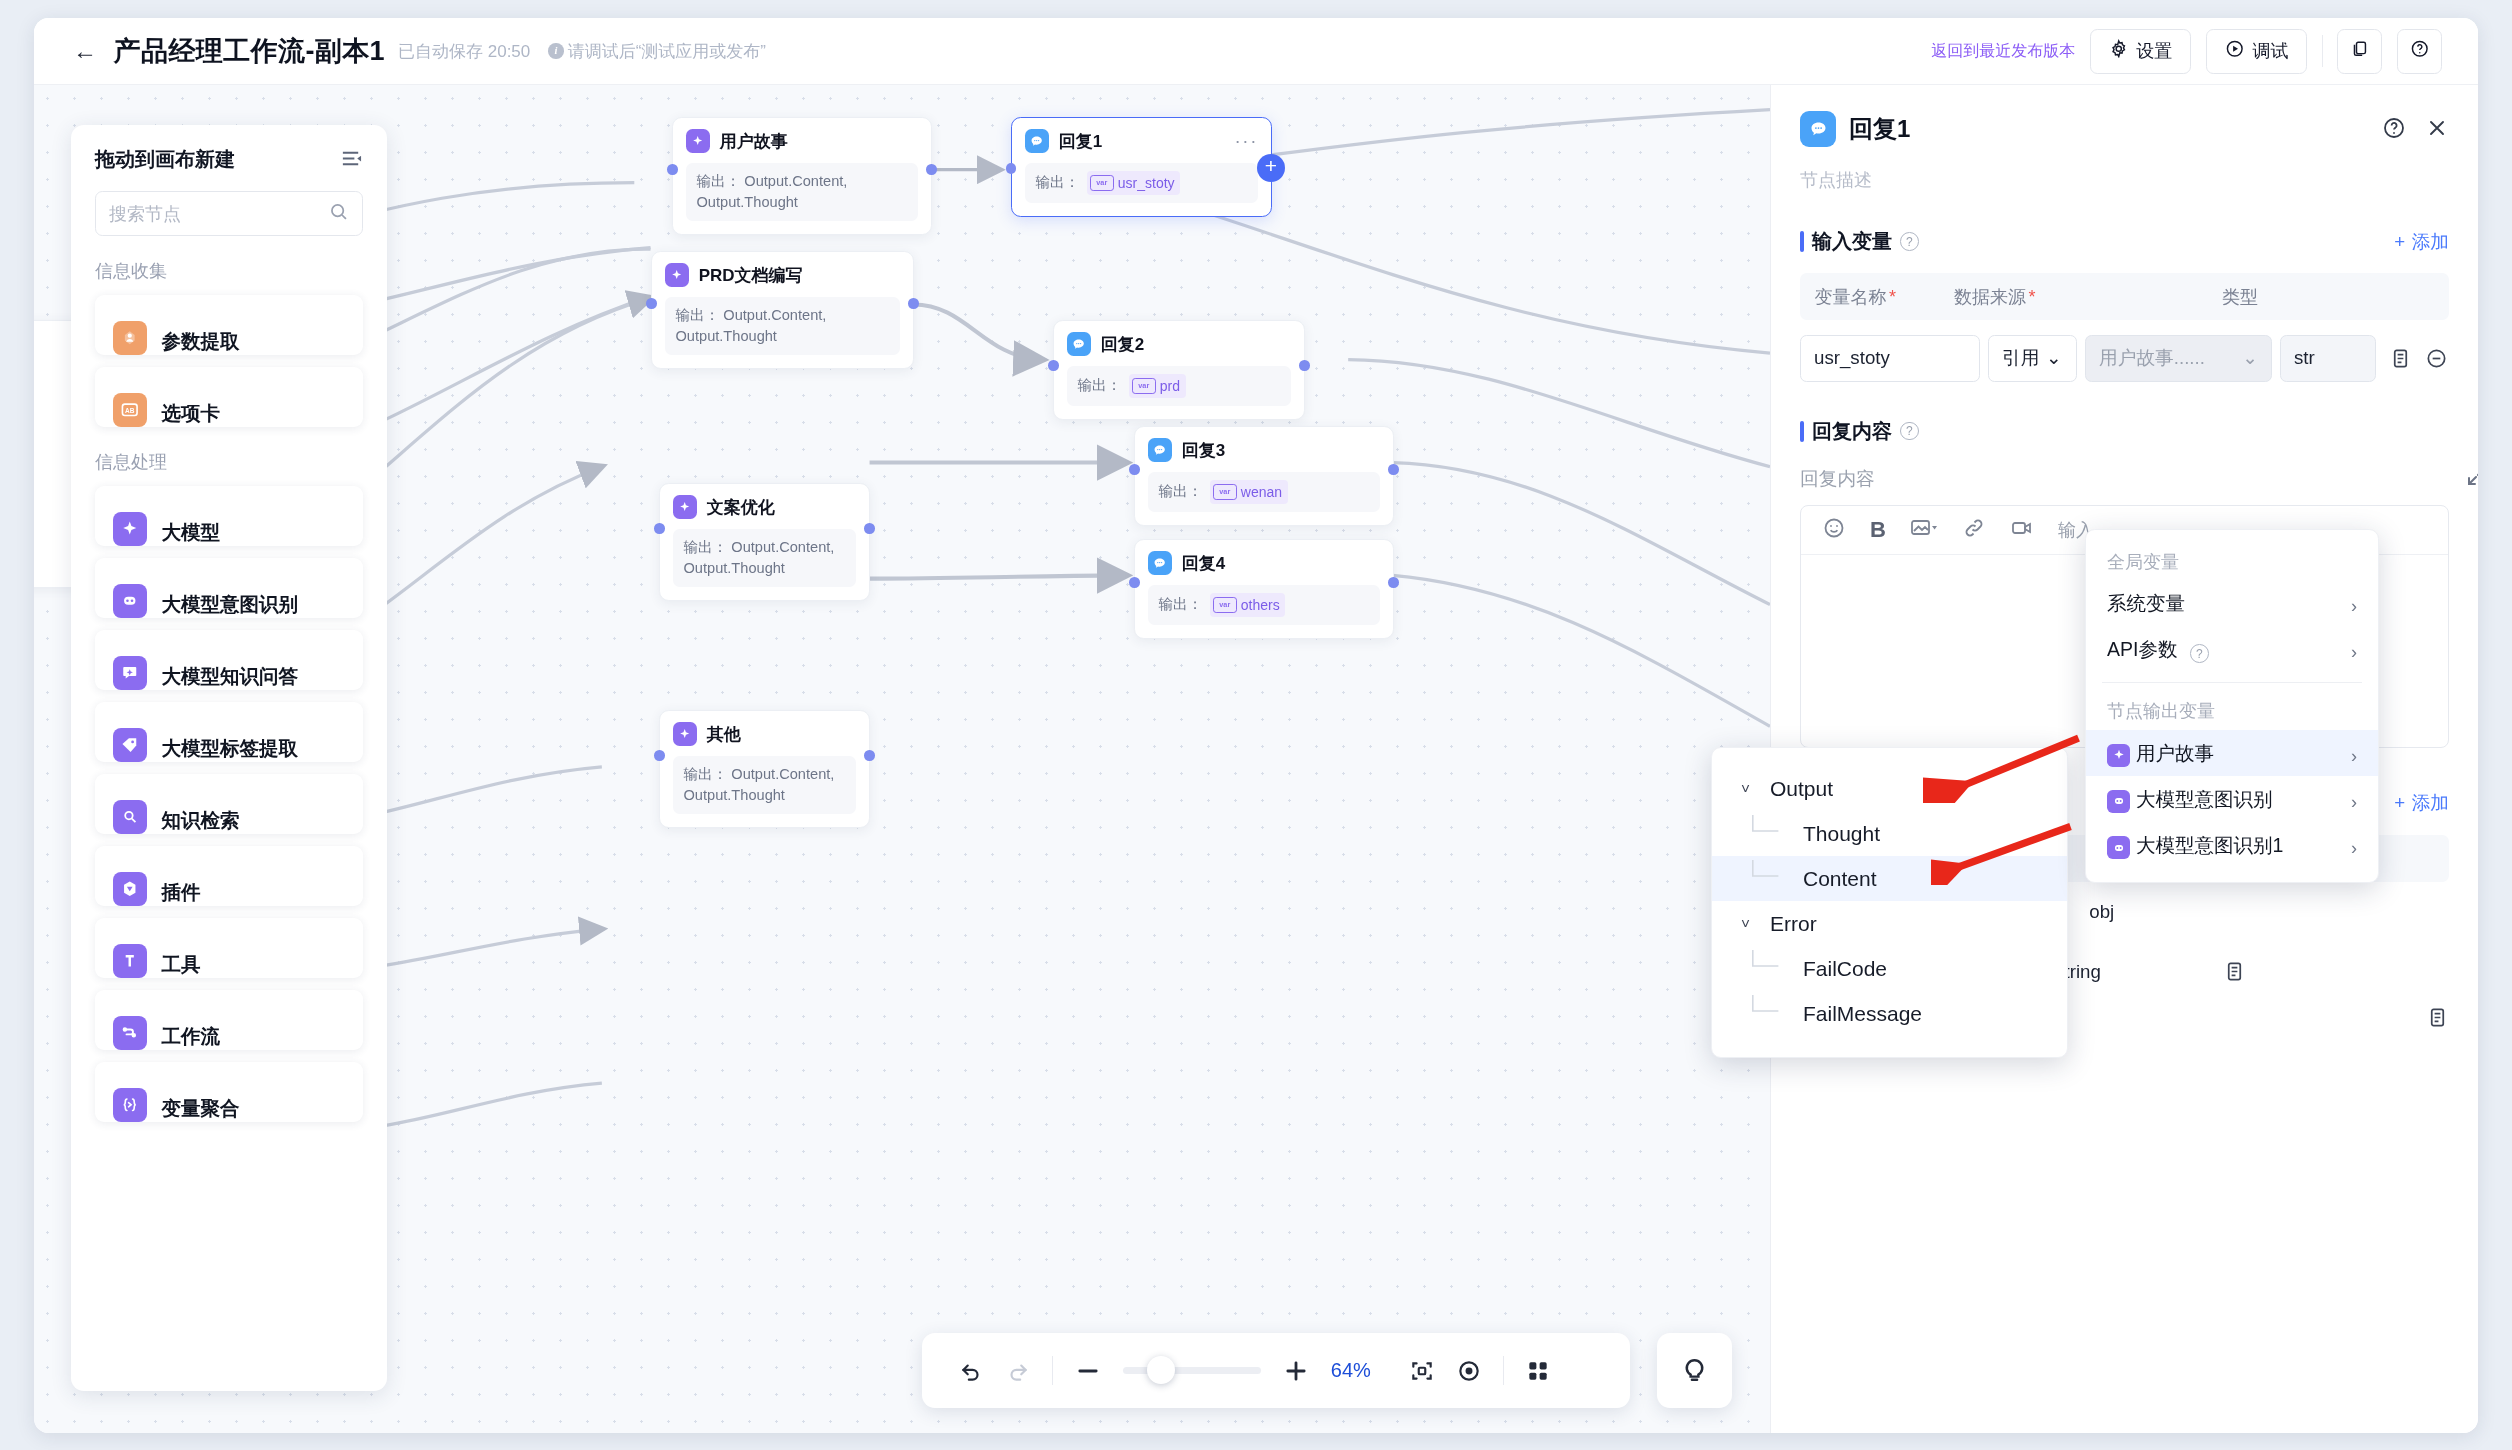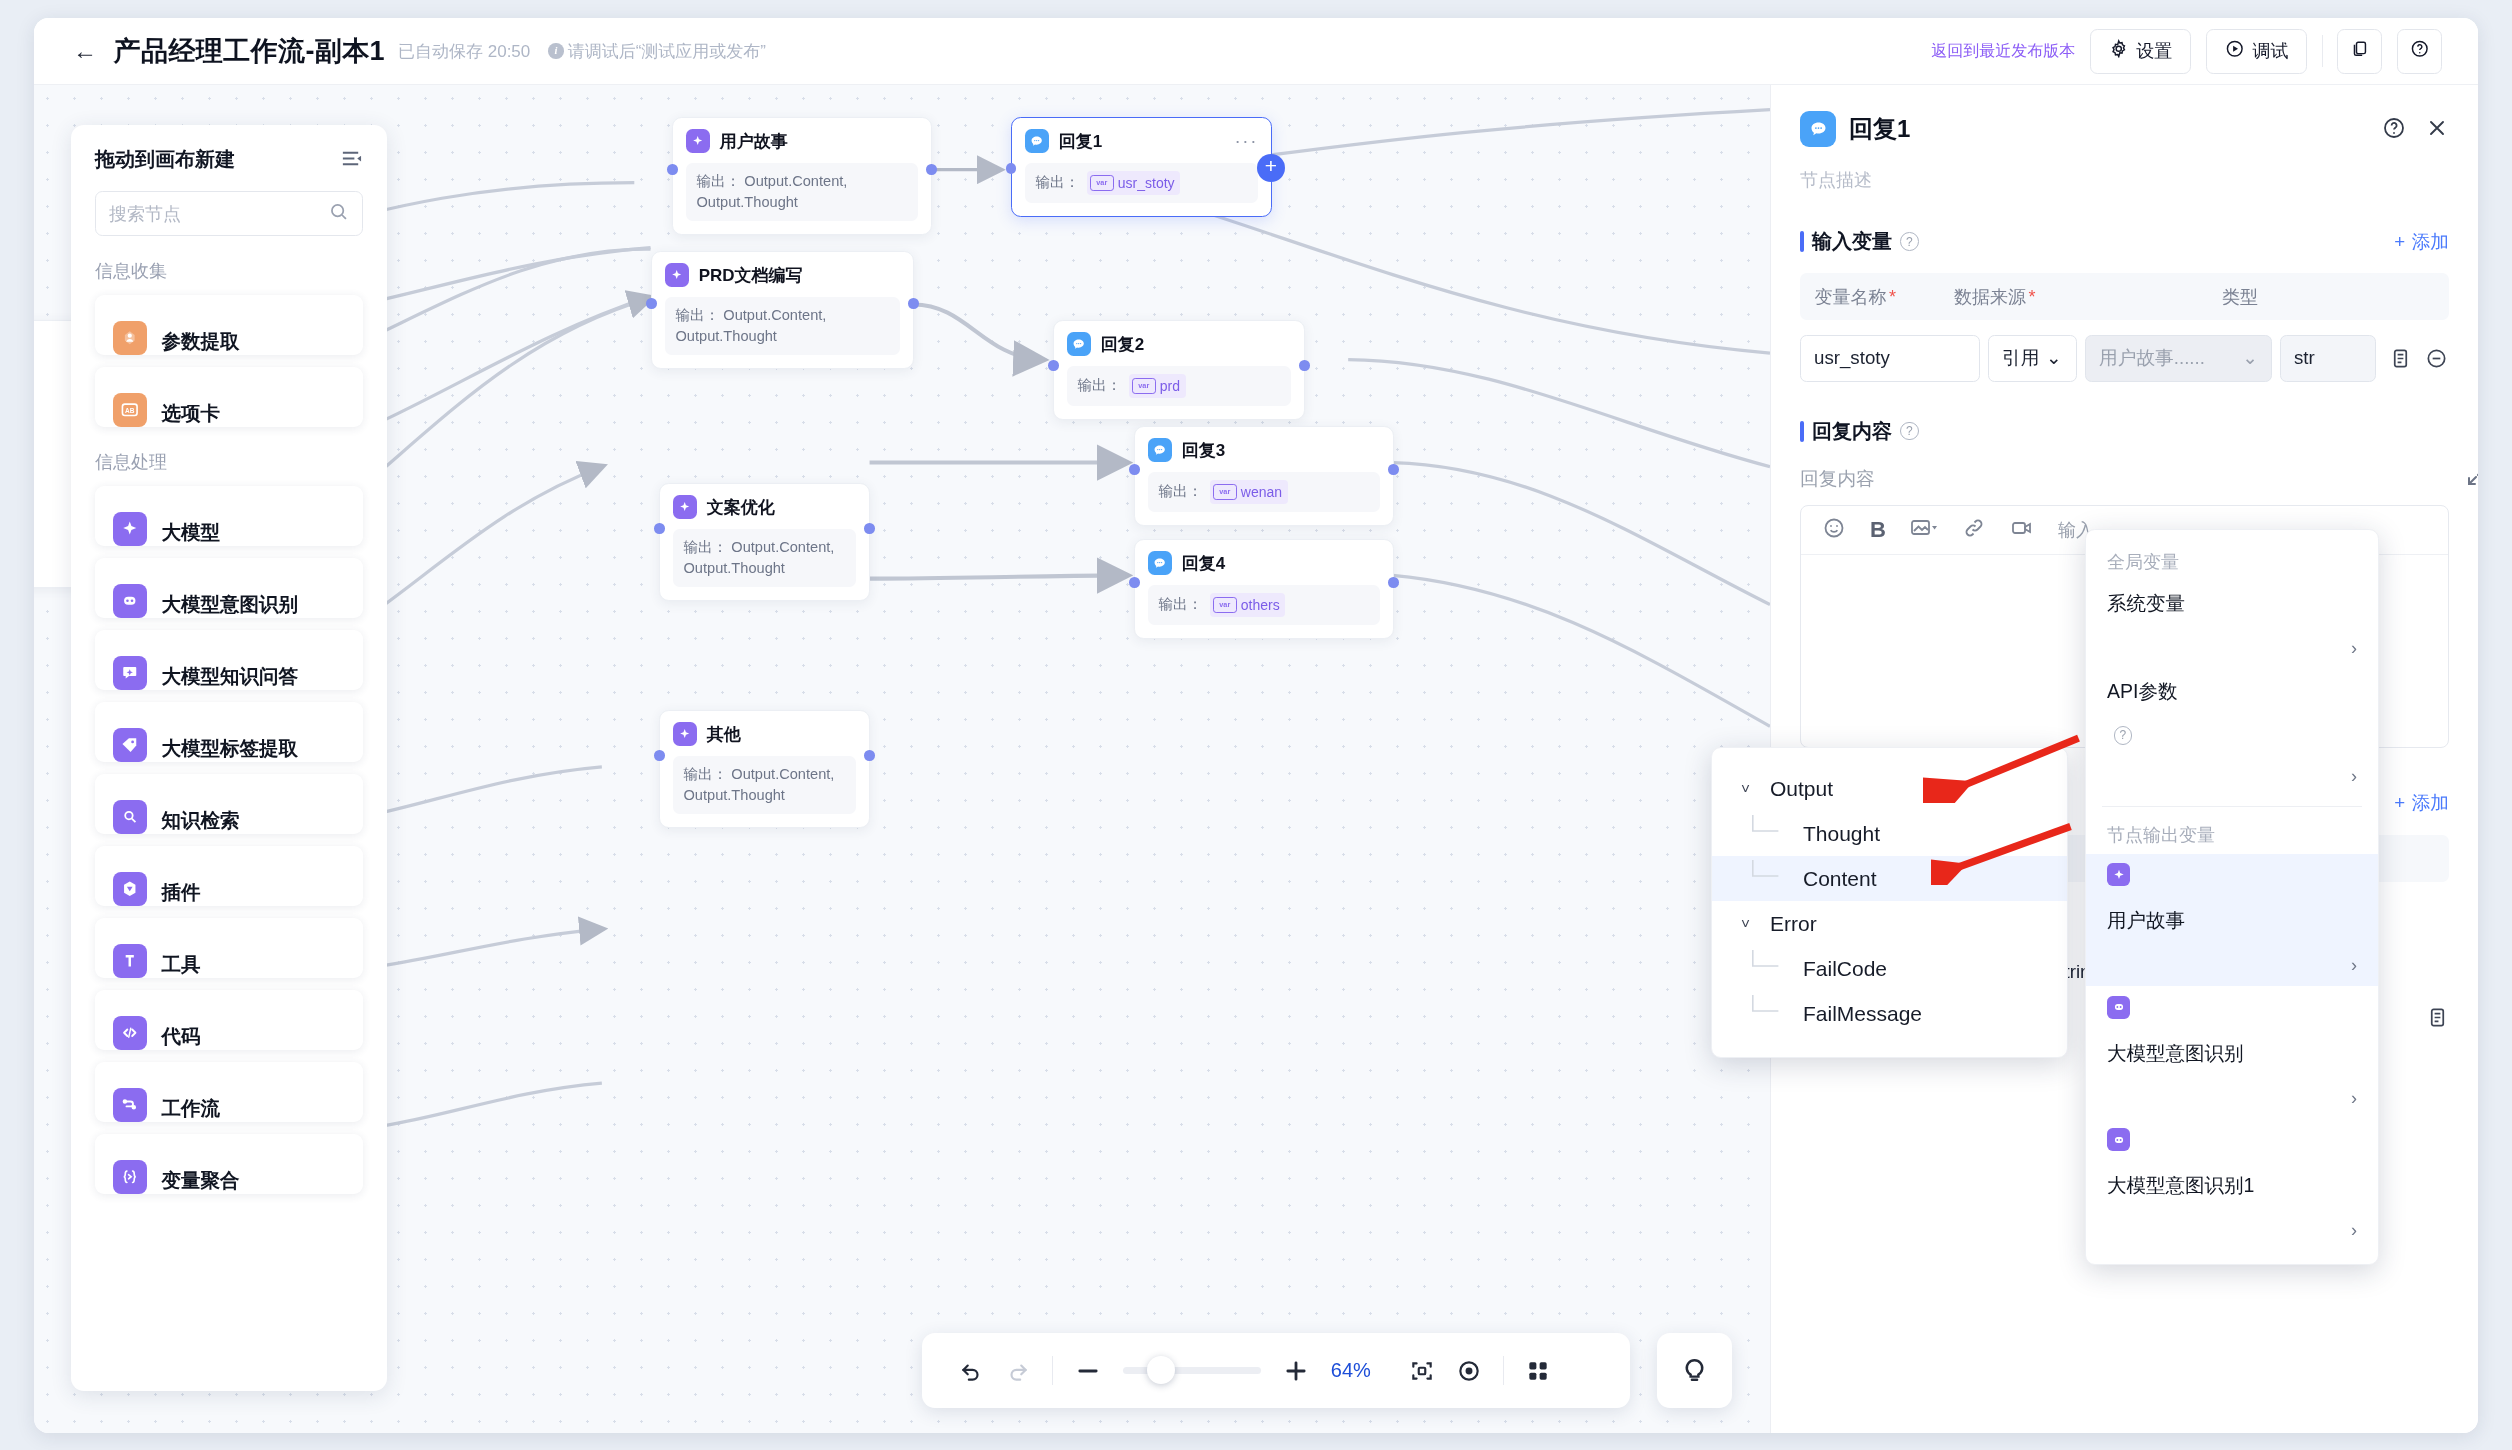--- a/index.html
+++ b/index.html
@@ -249,22 +249,22 @@
 
   
   .popover {
     position: absolute; background: #fff; border-radius: 9.7px;
     box-shadow: 0 6.5px 28px rgba(30,40,70,.18);
     border: 0.8px solid #eef0f4;
   }
   .pop-src { left: 2085px; top: 529px; width: 294px; padding: 13px 0 13px 0; }
   .pop-group { padding: 6.5px 21px; font-size: 18px; color: #a8aebb; }
   .pop-item {
-    display: flex; align-items: flex-start; gap: 21px;
-    padding: 9.7px 21px; font-size: 19.5px; color: #121723; cursor: pointer; flex-direction: column;
+    display: flex; align-items: flex-end; gap: 6px;
+    padding: 9.7px 21px; font-size: 19.5px; color: #121723; cursor: pointer;
   }
   .pop-item.active { background: #eff4ff; }
   .pop-chev { margin-left: auto; color: #6e7687; font-size: 18px; }
   .pop-sep { height: 0.8px; background: #edeff3; margin: 9.7px 16px; }
   .mini-icon {
     width: 23px; height: 23px; border-radius: 5.7px; flex: 0 0 auto;
     display: flex; align-items: center; justify-content: center; background: #8b6cf0;
   }
   .mini-icon svg { width: 14px; height: 14px; }
 
@@ -638,29 +638,20 @@
       </div>
       <div class="pi-label">插件</div>
     </div>
     <div class="pal-item">
       <div class="pi-icon" style="background:#8b6cf0">
         <svg viewBox="0 0 24 24" fill="#fff">
               <path d="M7 5h10v3h-3.5v11h-3V8H7z"></path>
             </svg>
       </div>
       <div class="pi-label">工具</div>
-    </div>
-    <div class="pal-item">
-      <div class="pi-icon" style="background:#8b6cf0">
-        <svg viewBox="0 0 24 24" fill="none" stroke="#fff" stroke-width="2.3" stroke-linecap="round" stroke-linejoin="round">
-              <path d="M9 8l-4 4 4 4M15 8l4 4-4 4"></path>
-              <path d="M13.2 6.5l-2.4 11" stroke-width="1.8"></path>
-            </svg>
-      </div>
-      <div class="pi-label">代码</div>
     </div>
     <div class="pal-item">
       <div class="pi-icon" style="background:#8b6cf0">
         <svg viewBox="0 0 24 24" fill="none" stroke="#fff" stroke-width="2.3" stroke-linecap="round">
               <path d="M6 8h7a3 3 0 010 6H8"></path>
               <circle cx="6" cy="8" r="1.6" fill="#fff"></circle>
               <circle cx="17" cy="15" r="1.6" fill="#fff"></circle>
             </svg>
       </div>
       <div class="pi-label">工作流</div>

